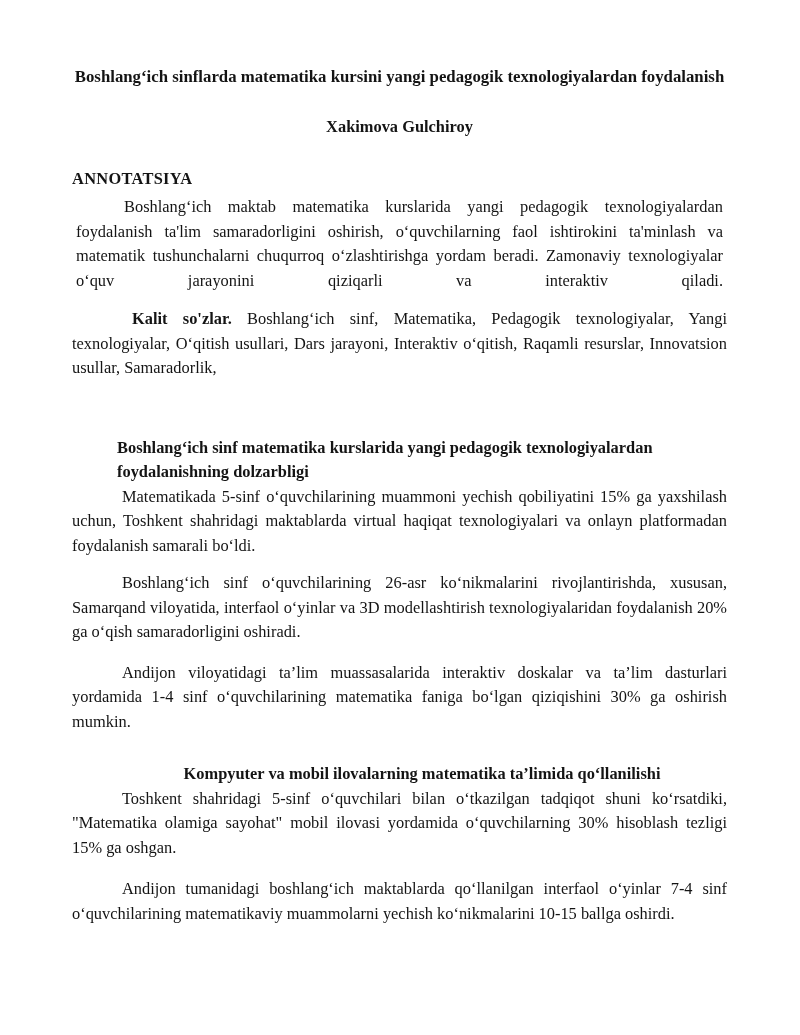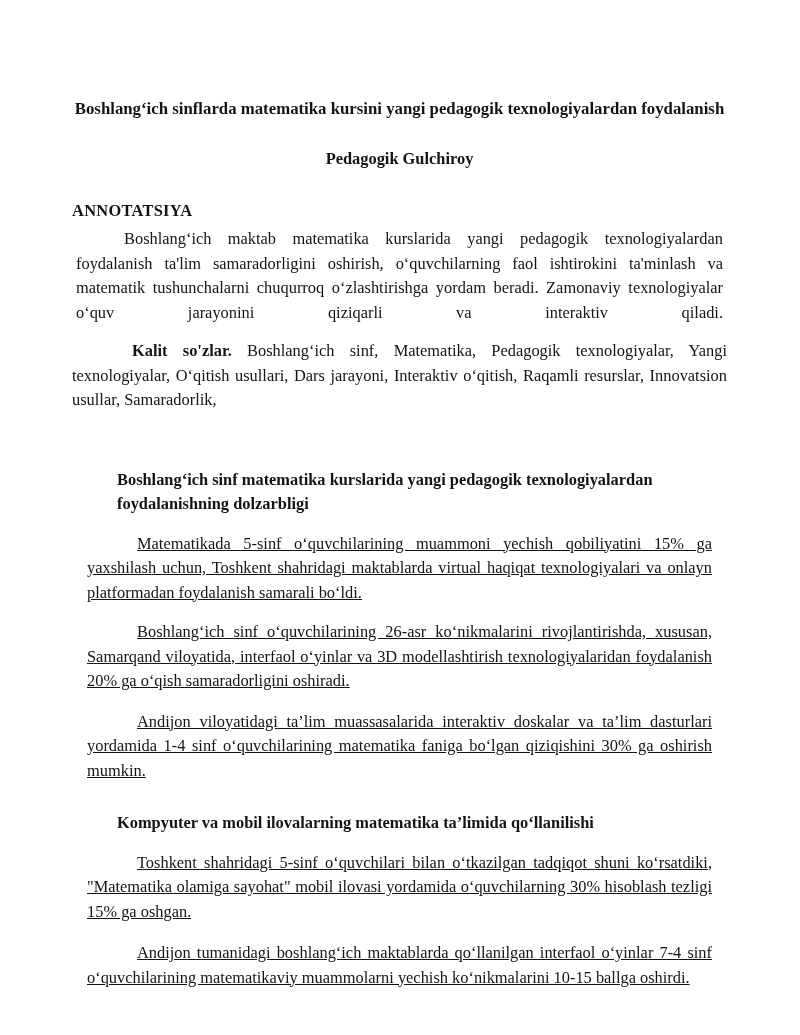--- a/index.html
+++ b/index.html
@@ -6,21 +6,21 @@
     margin: 0;
     padding: 0;
     background: #ffffff;
   }
   .page {
     position: relative;
     width: 800px;
     height: 1035px;
     box-sizing: border-box;
     background: #ffffff;
-    padding: 96px 73px 0 72px;
+    padding: 64px 73px 0 72px;
     font-family: "Liberation Serif", "DejaVu Serif", serif;
     font-size: 16.4px;
     line-height: 24.5px;
     color: #141414;
     overflow: hidden;
   }
   .doc-title {
     margin: 0 0 26px 0;
     text-align: center;
     font-weight: bold;
@@ -51,39 +51,39 @@
   }
   .keywords b { font-weight: bold; }
   .section-heading {
     margin: 55px 0 0 45px;
     font-weight: bold;
     text-align: left;
     font-family: Liberation Serif, serif;
   }
   .section-heading.second {
     margin-top: 28px;
+    text-align: center;
   }
   .body-par {
-    margin: 15px;
+    margin: 0;
     text-align: justify;
     text-indent: 50px;
-    text-decoration: underline;
   }
   .body-par.gap-sm { margin-top: 13px; }
   .body-par.gap-md { margin-top: 16px; }
   .body-par.gap-lg { margin-top: 17px; }
 </style>
 </head>
 <body>
 
 <div class="page">
 
   <h1 class="doc-title">Boshlang‘ich sinflarda matematika kursini yangi pedagogik texnologiyalardan foydalanish</h1>
 
-  <div class="doc-author">Pedagogik Gulchiroy</div>
+  <div class="doc-author">Xakimova Gulchiroy</div>
 
   <div class="annot-heading">ANNOTATSIYA</div>
 
   <p class="annot-body">Boshlang‘ich maktab matematika kurslarida yangi pedagogik texnologiyalardan foydalanish ta'lim samaradorligini oshirish, o‘quvchilarning faol ishtirokini ta'minlash va matematik tushunchalarni chuqurroq o‘zlashtirishga yordam beradi.  Zamonaviy texnologiyalar o‘quv jarayonini qiziqarli va interaktiv qiladi.</p>
 
   <p class="keywords"><b>Kalit so'zlar.</b> <span>Boshlang‘ich sinf, Matematika, Pedagogik texnologiyalar, Yangi texnologiyalar, O‘qitish usullari, Dars jarayoni, Interaktiv o‘qitish, Raqamli resurslar, Innovatsion usullar, Samaradorlik,</span></p>
 
   <div>
     <div class="section-heading">Boshlang‘ich sinf matematika kurslarida yangi pedagogik texnologiyalardan foydalanishning dolzarbligi</div>
 

